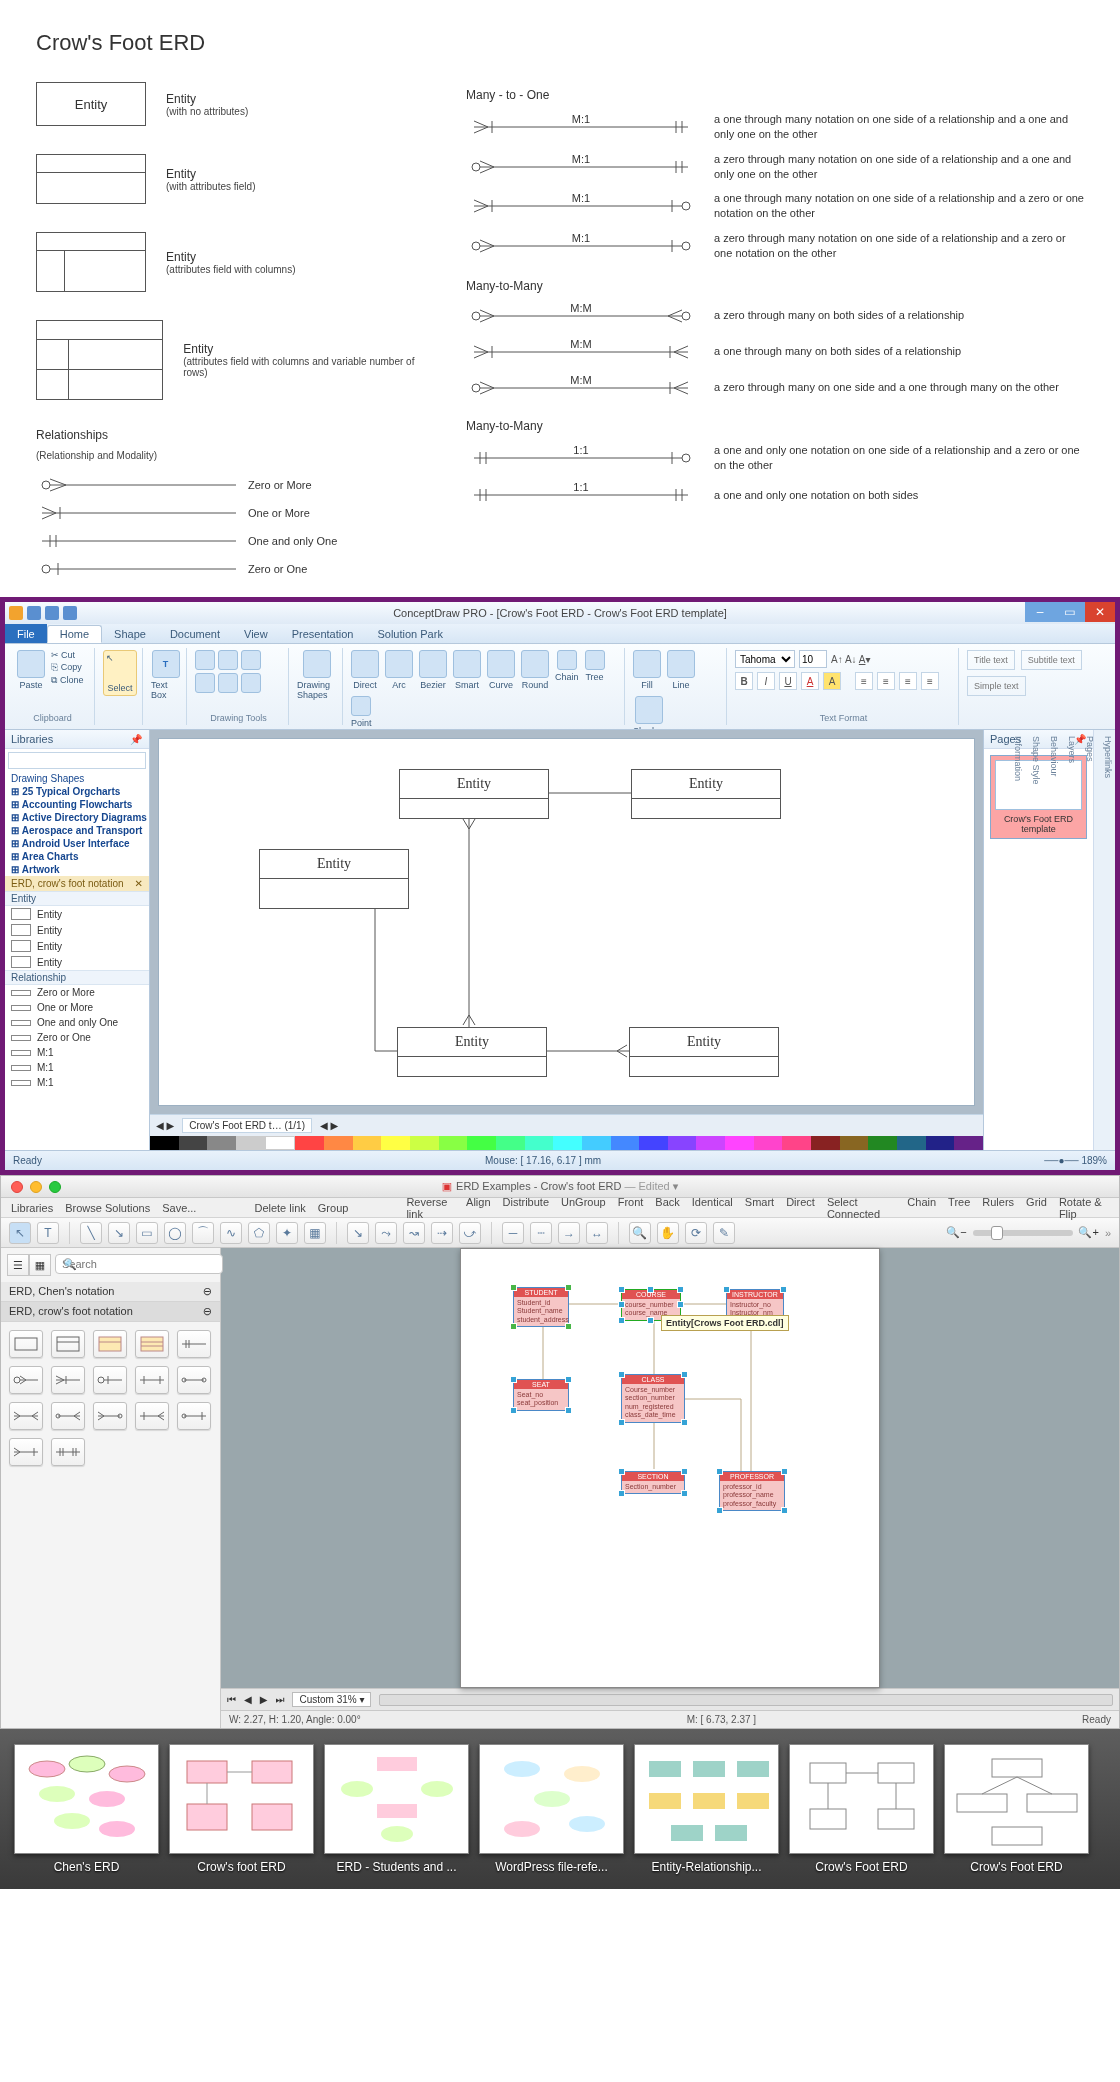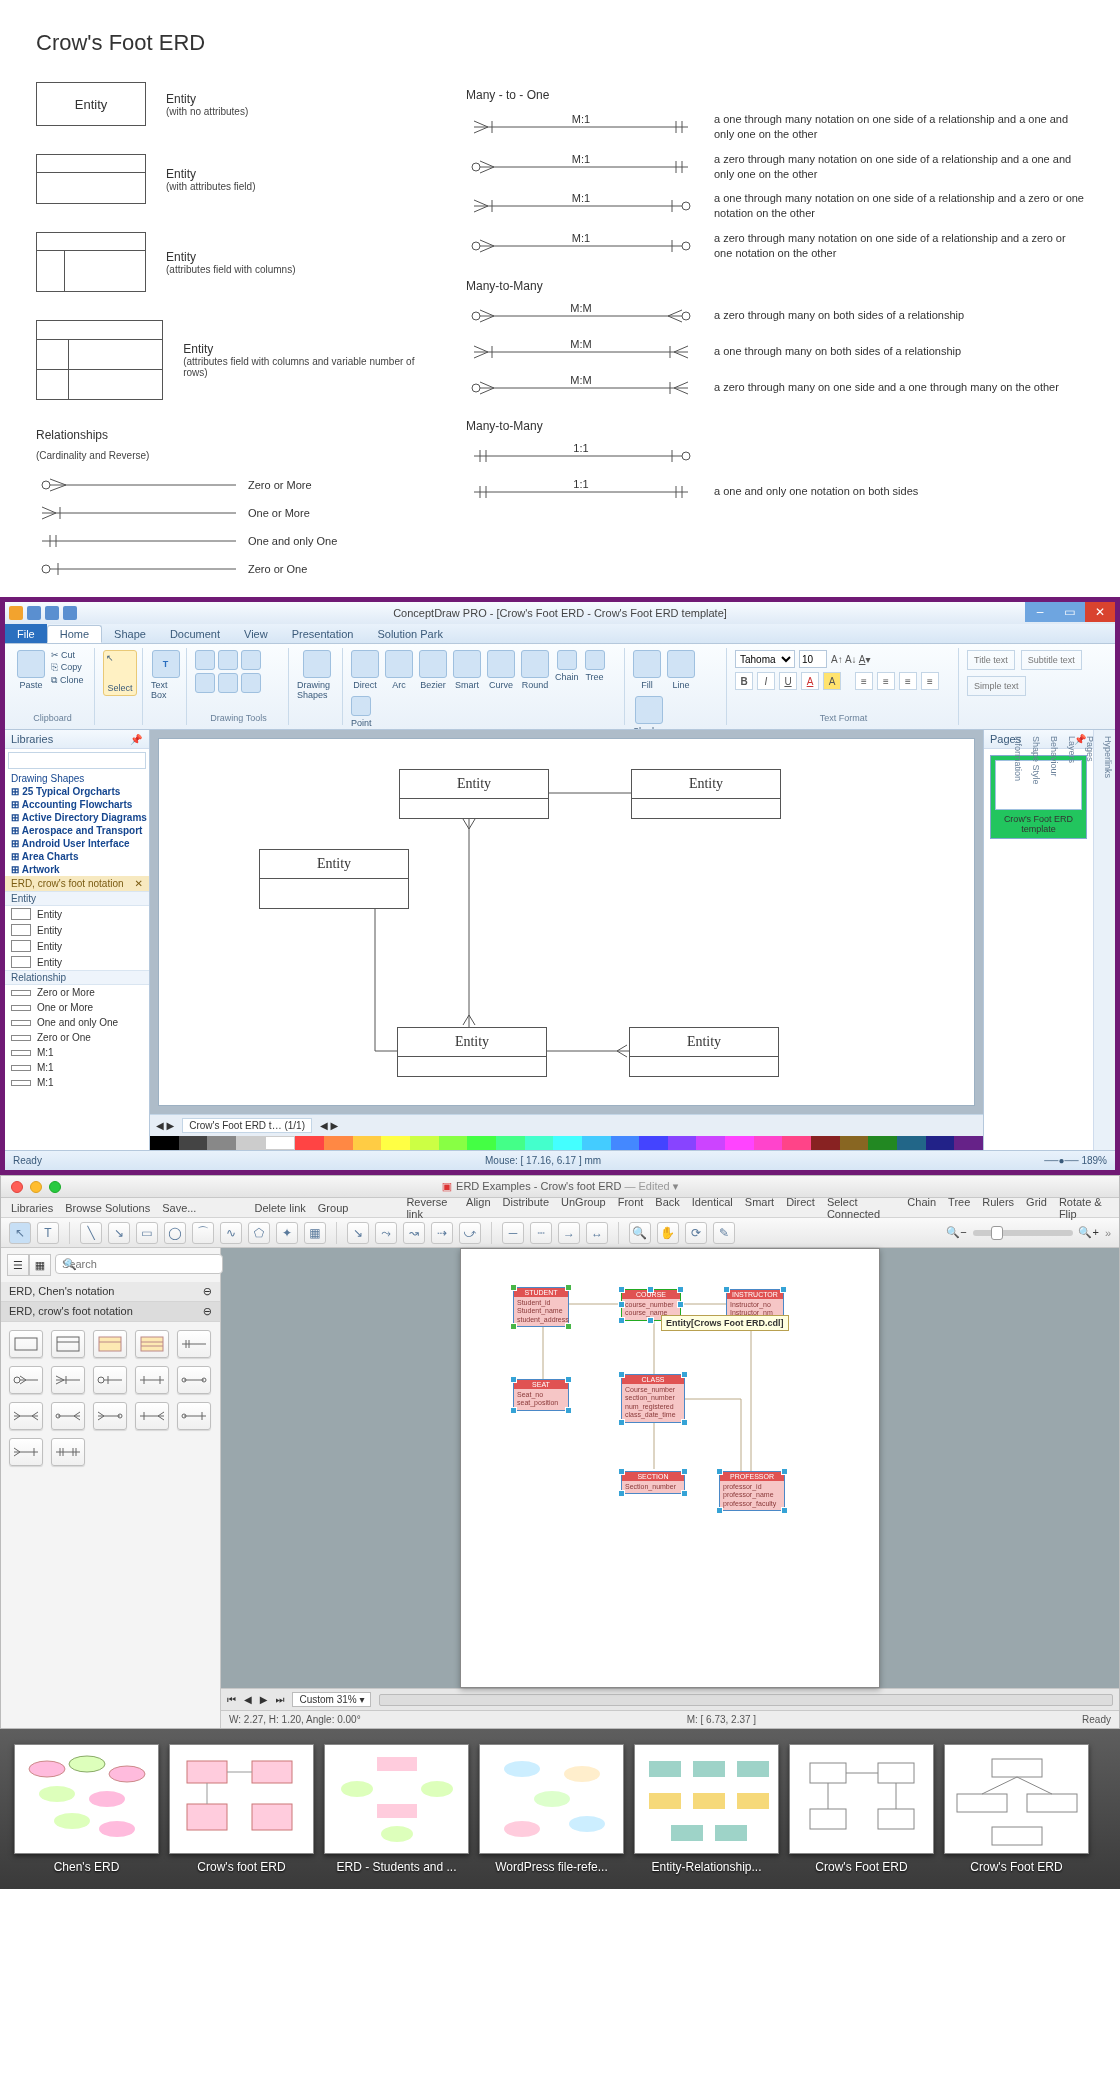--- a/index.html
+++ b/index.html
@@ -73,21 +73,21 @@
   .shapelist .sitem{display:flex;align-items:center;gap:6px;padding:2px 6px;font-size:10px;}
   .shapelist .sitem .sico{width:20px;height:12px;border:1px solid #888;background:#fff;}
   .canvaswrap{flex:1;background:#aebcc9;display:flex;flex-direction:column;}
   .canvas{flex:1;margin:8px;background:#fff;border:1px solid #9cb0c2;position:relative;overflow:hidden;}
   .erd-ent{position:absolute;border:1px solid #555;background:#fff;font-family:Tahoma;font-size:14px;}
   .erd-ent .h{border-bottom:1px solid #555;text-align:center;padding:6px 0;}
   .tabbar{height:22px;background:#e7eef6;border-top:1px solid #c3d5e6;display:flex;align-items:center;padding:0 6px;font-size:10px;gap:8px;}
   .colorbar{height:14px;display:flex;}
   .colorbar span{flex:1;}
   .pagespanel{width:110px;background:#fff;border-left:1px solid #b5c8dc;}
-  .thumb{margin:6px;border:1px solid #84a9cf;padding:4px;background:#22c55e;font-size:9px;text-align:center;}
+  .thumb{margin:6px;border:1px solid #84a9cf;padding:4px;background:#fca5a5;font-size:9px;text-align:center;}
   .sidestrip{width:22px;background:#e9f1f9;border-left:1px solid #cfdced;writing-mode:vertical-rl;font-size:9px;color:#6a819a;display:flex;flex-direction:column;gap:8px;padding:6px 2px;}
   .statusbar{height:20px;background:linear-gradient(#e9f2fb,#d7e6f5);border-top:1px solid #b5c8dc;display:flex;align-items:center;font-size:10px;color:#3a5a7a;padding:0 8px;justify-content:space-between;}
 
   
   .macapp{font-family:-apple-system,"Helvetica Neue",Arial,sans-serif;font-size:11px;background:#ececec;border:1px solid #bbb;}
   .mac-title{height:22px;display:flex;align-items:center;position:relative;background:linear-gradient(#f7f7f7,#e3e3e3);border-bottom:1px solid #c8c8c8;}
   .traffic{display:flex;gap:7px;padding-left:10px;}
   .traffic span{width:12px;height:12px;border-radius:50%;}
   .tr-close{background:#ff5f57;border:1px solid #e0443e;}
   .tr-min{background:#ffbd2e;border:1px solid #dea123;}
@@ -179,21 +179,21 @@
               <div></div>
             </div>
         </div>
         <div class="entity-desc">
           <div class="title">Entity</div>
           <div class="sub">(attributes field with columns and variable number of rows)</div>
         </div>
       </div>
 
       <div class="section-title">Relationships</div>
-      <div class="section-sub">(Cardinality and Reverse)</div>
+      <div class="section-sub">(Relationship and Modality)</div>
 
       <div class="cardrow">
         <svg width="200" height="20">
             <circle cx="10" cy="10" r="4" class="line"></circle>
             <line x1="14" y1="10" x2="200" y2="10" class="line"></line>
             <line x1="30" y1="10" x2="14" y2="4" class="line"></line>
             <line x1="30" y1="10" x2="14" y2="16" class="line"></line>
           </svg>
         <span class="carddesc">Zero or More</span>
       </div>
@@ -320,20 +320,21 @@
       <div class="notation-heading" style="margin-top:18px">Many-to-Many</div>
       <div class="rrow">
         <svg width="230" height="26">
             <line x1="8" y1="13" x2="216" y2="13" class="line"></line>
           <line x1="14" y1="7" x2="14" y2="19" class="line"></line>
             <line x1="20" y1="7" x2="20" y2="19" class="line"></line>
           <line x1="206" y1="7" x2="206" y2="19" class="line"></line>
             <circle cx="220" cy="13" r="4" class="line"></circle>
           <text x="115" y="9" text-anchor="middle" font-size="11" fill="#333">1:1</text>
         </svg>
+        <div class="expl">a one and only one notation on one side of a relationship and a zero or one on the other</div>
       </div>
       <div class="rrow">
         <svg width="230" height="26">
             <line x1="8" y1="13" x2="222" y2="13" class="line"></line>
           <line x1="14" y1="7" x2="14" y2="19" class="line"></line>
             <line x1="20" y1="7" x2="20" y2="19" class="line"></line>
           <line x1="210" y1="7" x2="210" y2="19" class="line"></line>
             <line x1="216" y1="7" x2="216" y2="19" class="line"></line>
           <text x="115" y="9" text-anchor="middle" font-size="11" fill="#333">1:1</text>
         </svg>

